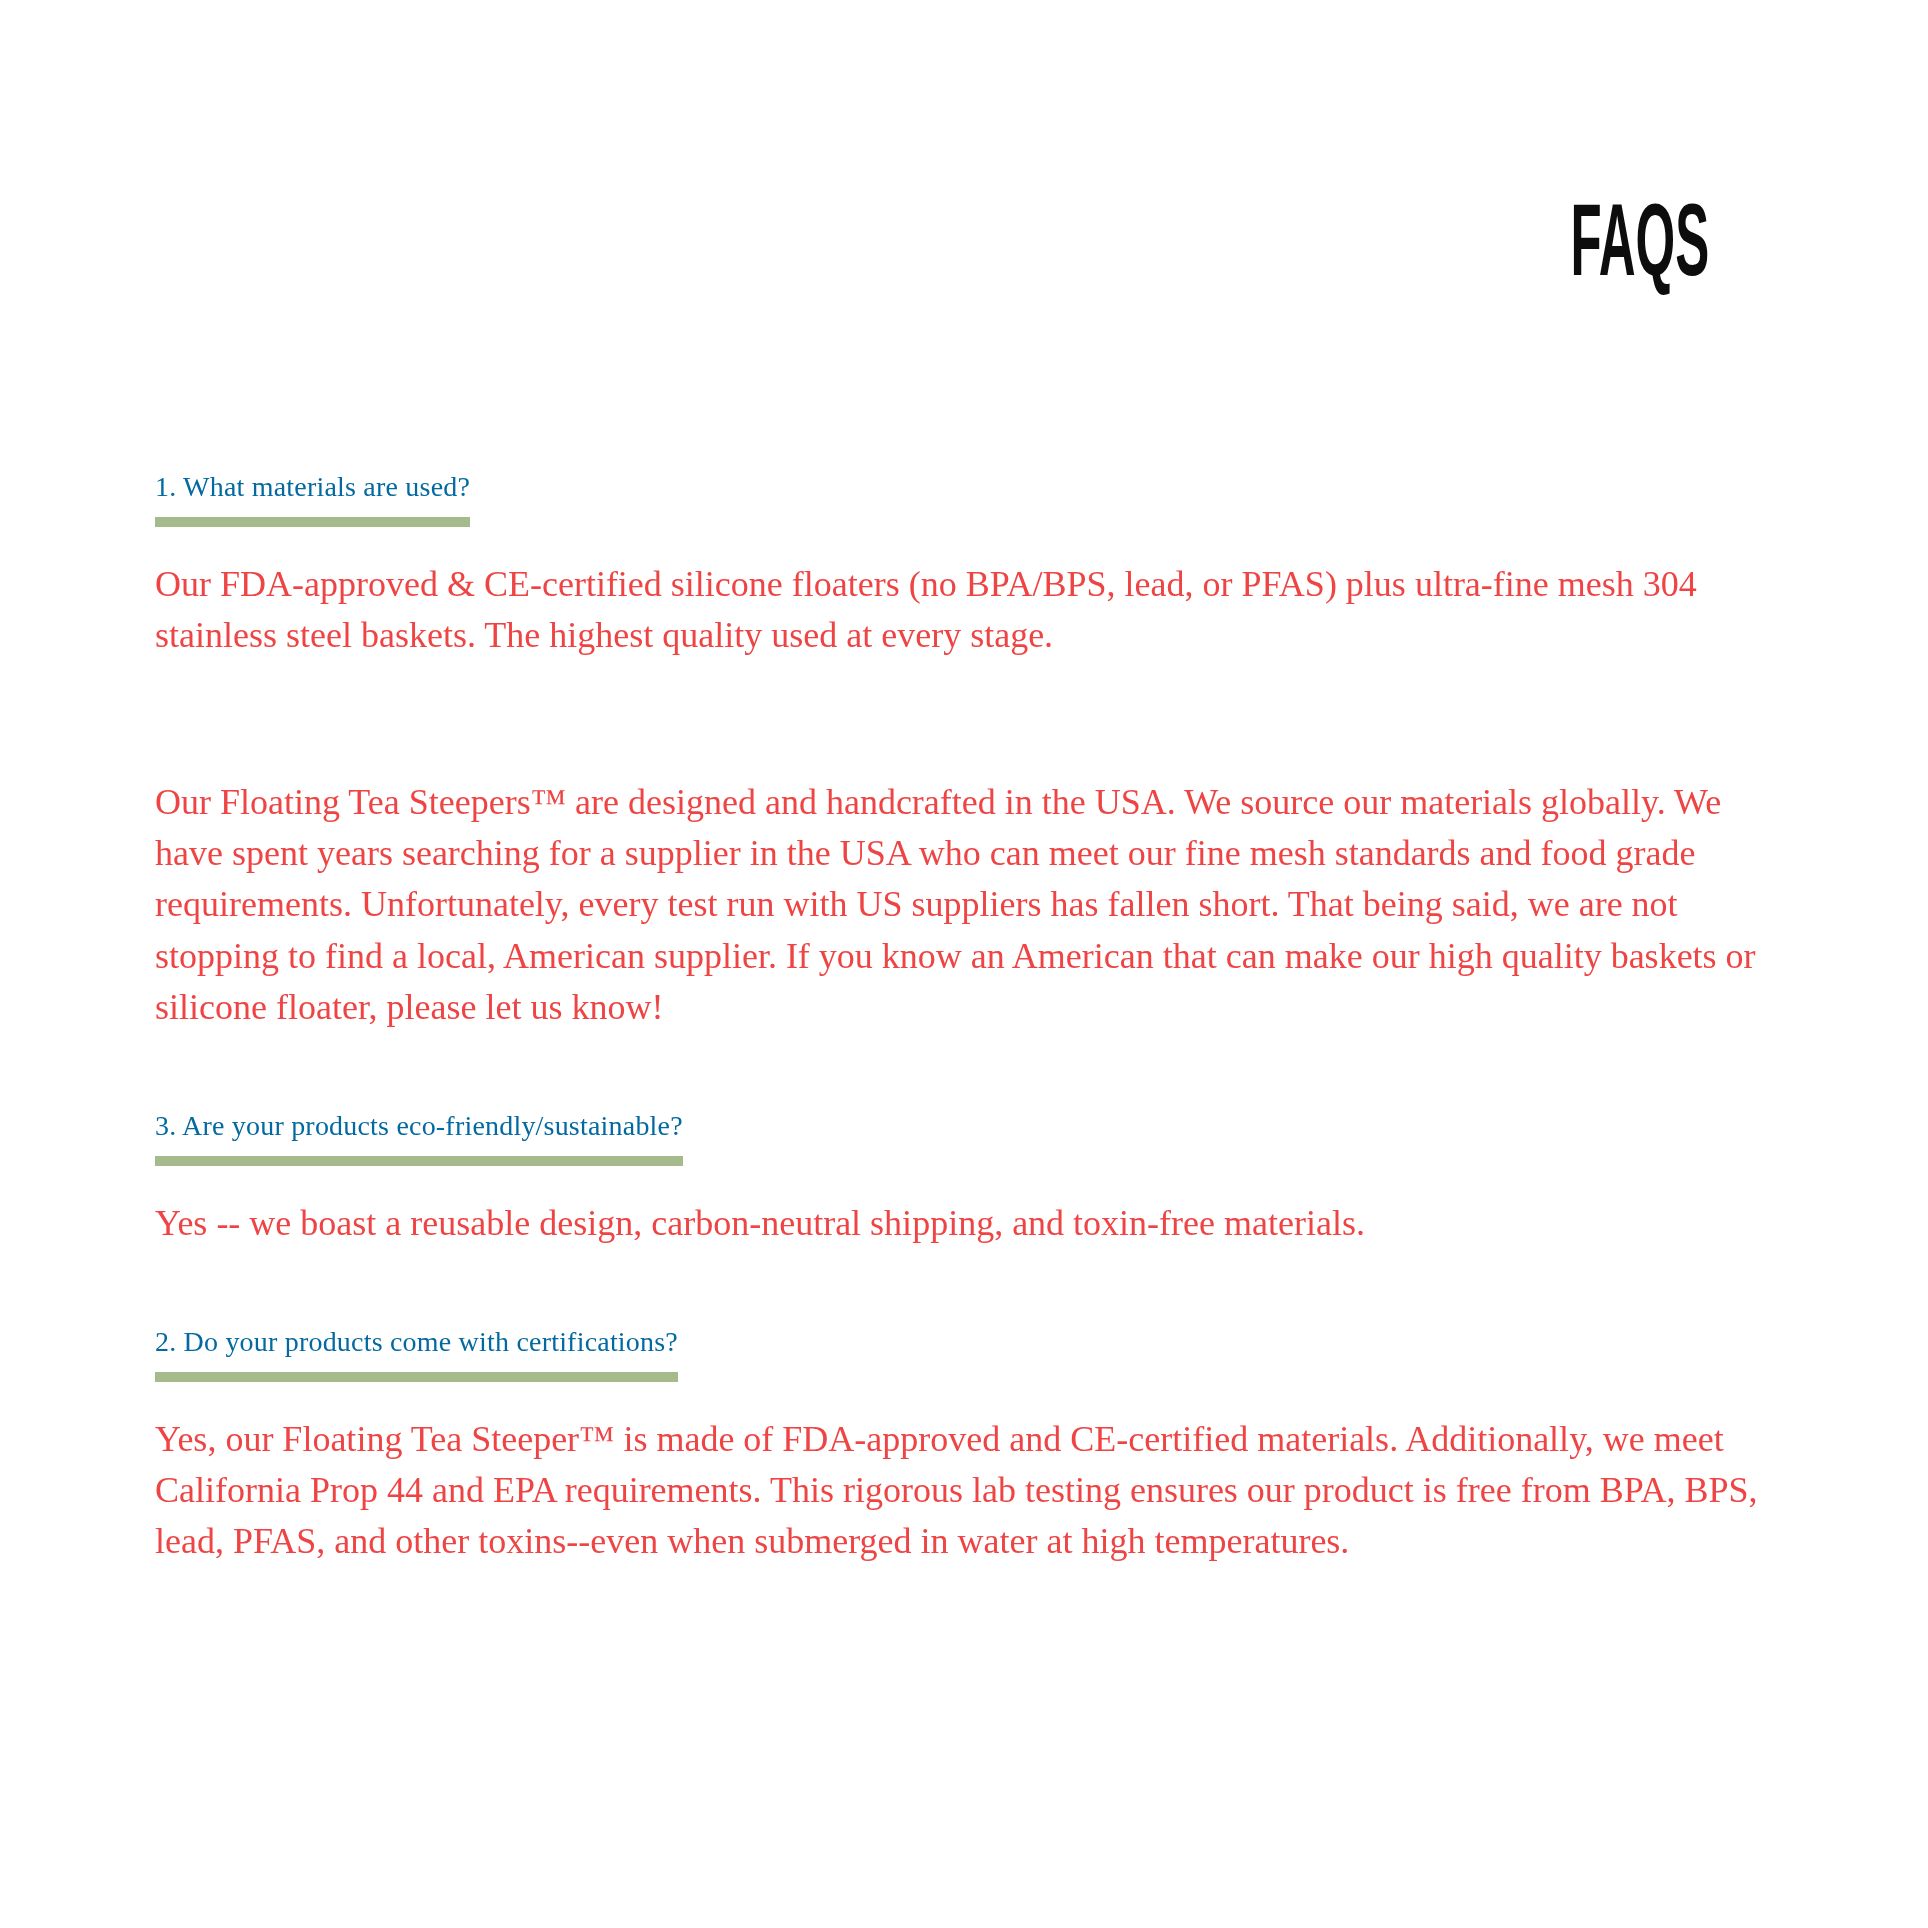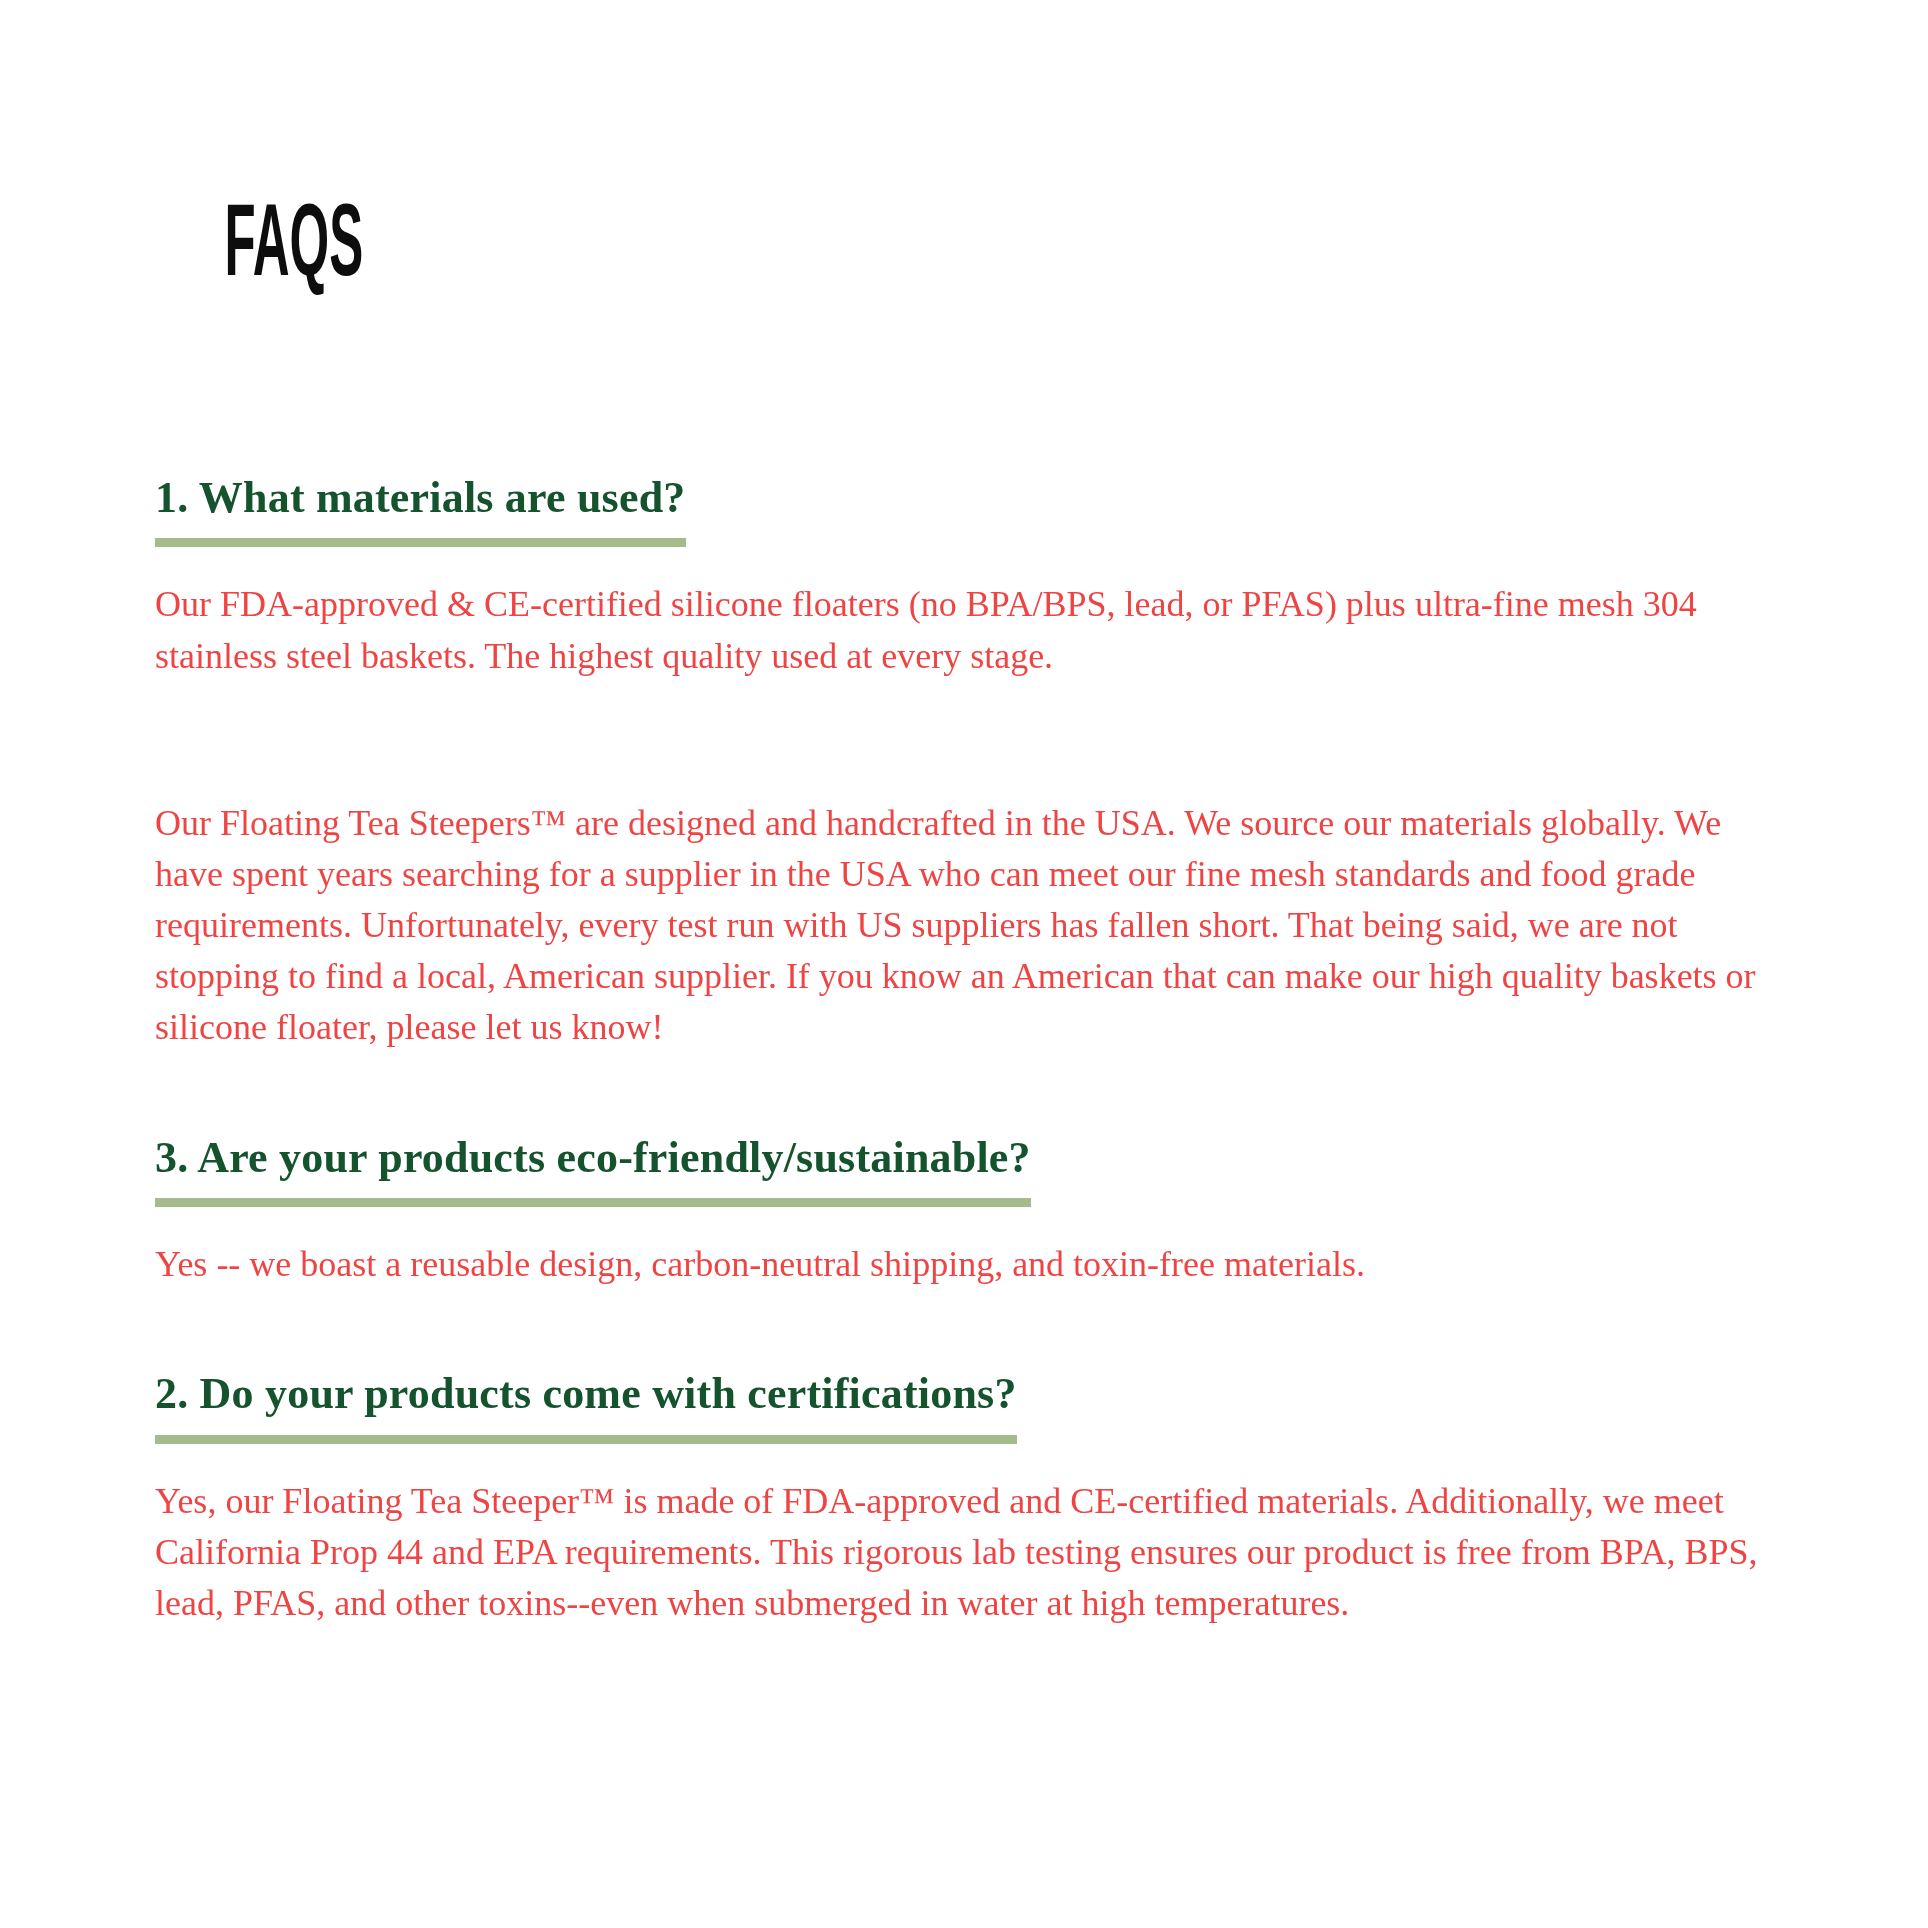--- a/index.html
+++ b/index.html
@@ -12,21 +12,21 @@
     height: 1928px;
     overflow: hidden;
     font-family: "Liberation Serif", serif;
     color: #151515;
   }
   .content {
     box-sizing: border-box;
     padding: 121px 149px 0 155px;
   }
   .title-row {
-    text-align: left;
+    text-align: right;
     margin: 0 0 109px 0;
   }
   .page-title {
     display: inline-block;
     font-family: "Liberation Sans", sans-serif;
     font-weight: 700;
     font-size: 102px;
     line-height: 1.0;
     transform: scaleX(0.5);
     transform-origin: 50% 50%;
@@ -35,24 +35,24 @@
   }
   .faq-item {
     margin-bottom: 75px;
   }
   .q-block {
     width: max-content;
     max-width: 100%;
   }
   .question {
     margin: 0;
-    font-size: 44px;
-    font-weight: 700;
+    font-size: 28px;
+    font-weight: 400;
     line-height: 1.3;
-    color: #14532d;
+    color: #0369a1;
     letter-spacing: 0.2px;
   }
   .underline {
     height: 9.4px;
     margin-top: 12.2px;
     background: #a5bb8b;
   }
   .answer {
     margin: 32px 0 0 0;
     font-size: 36px;

